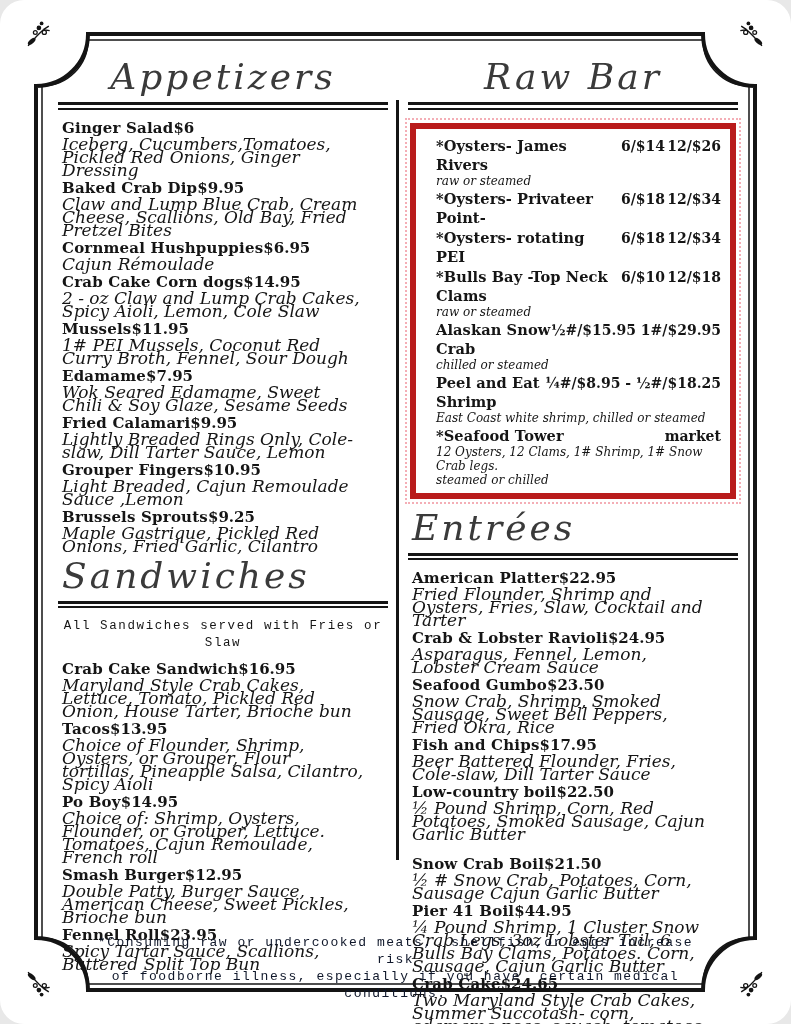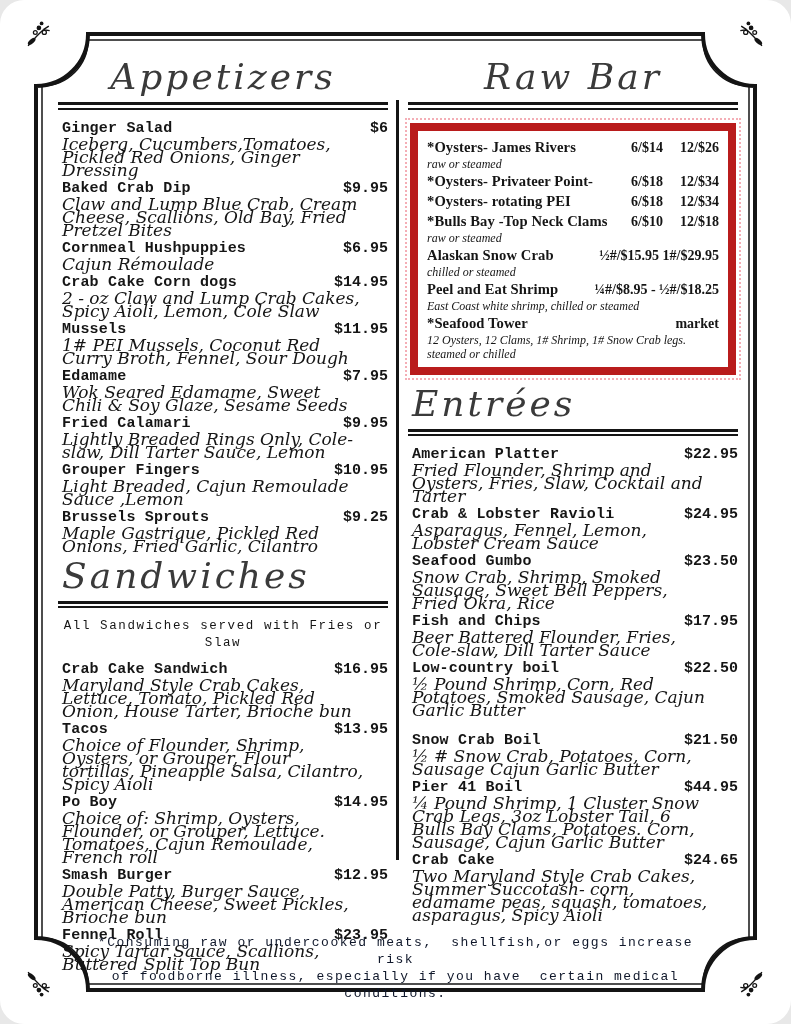--- a/index.html
+++ b/index.html
@@ -16,30 +16,30 @@
   .col-left{left:58px;width:330px;}
   .col-right{left:408px;width:330px;}
   .heading{font-style:italic;font-weight:normal;font-size:36px;line-height:42px;
            letter-spacing:3px;color:#3a3a3a;margin:0 0 4px 0;}
   .h-center{text-align:center;}
   .h-left{text-align:left;padding-left:4px;}
   .rule{border-top:3px solid #151515;}
   .rule::after{content:"";display:block;margin-top:2.5px;border-top:2px solid #151515;}
   .items{margin-top:9px;padding-left:4px;}
   .item{margin-bottom:2px;}
-  .row{display:flex;justify-content:space-between;align-items:baseline;font-family:Liberation Mono, monospace;}
+  .row{display:flex;align-items:baseline;}
   .name{font-weight:bold;font-size:15px;line-height:19px;letter-spacing:.2px;}
   .price{font-weight:bold;font-size:15px;white-space:nowrap;}
   .desc{font-style:italic;font-size:17px;line-height:13px;width:93%;white-space:pre-wrap;}
   .gap-top{margin-top:14px;}
   .note{font-family:"Liberation Mono","DejaVu Sans Mono",monospace;font-size:12.5px;
         letter-spacing:1.6px;line-height:17px;text-align:center;white-space:pre-wrap;
         margin:10px 0 8px 0;}
-  .rawbox{border:8px solid #b91c1c;outline:2px dotted #f4aeb6;outline-offset:3px;
-          margin:13px 2px 0 2px;padding:7px 9px 5px 9px;font-family:Liberation Serif, serif;}
+  .rawbox{border:6px solid #b91c1c;outline:2px dotted #f4aeb6;outline-offset:3px;
+          margin:13px 2px 0 2px;padding:7px 9px 5px 20px;}
   .ritem{margin-bottom:1px;}
   .rrow{display:flex;align-items:baseline;}
   .rname{font-weight:bold;font-size:14.6px;line-height:19px;flex:1;letter-spacing:.1px;}
   .p1,.p2,.plong{font-weight:bold;font-size:14px;white-space:nowrap;text-align:right;}
   .p1{min-width:48px;}
   .p2{min-width:56px;}
   .rdesc{font-style:italic;font-size:12px;line-height:14px;white-space:pre-wrap;}
   .entrees-block{margin-top:8px;}
   .footer{position:absolute;left:75px;top:934px;width:641px;text-align:center;
           font-family:"Liberation Mono","DejaVu Sans Mono",monospace;font-size:13px;

